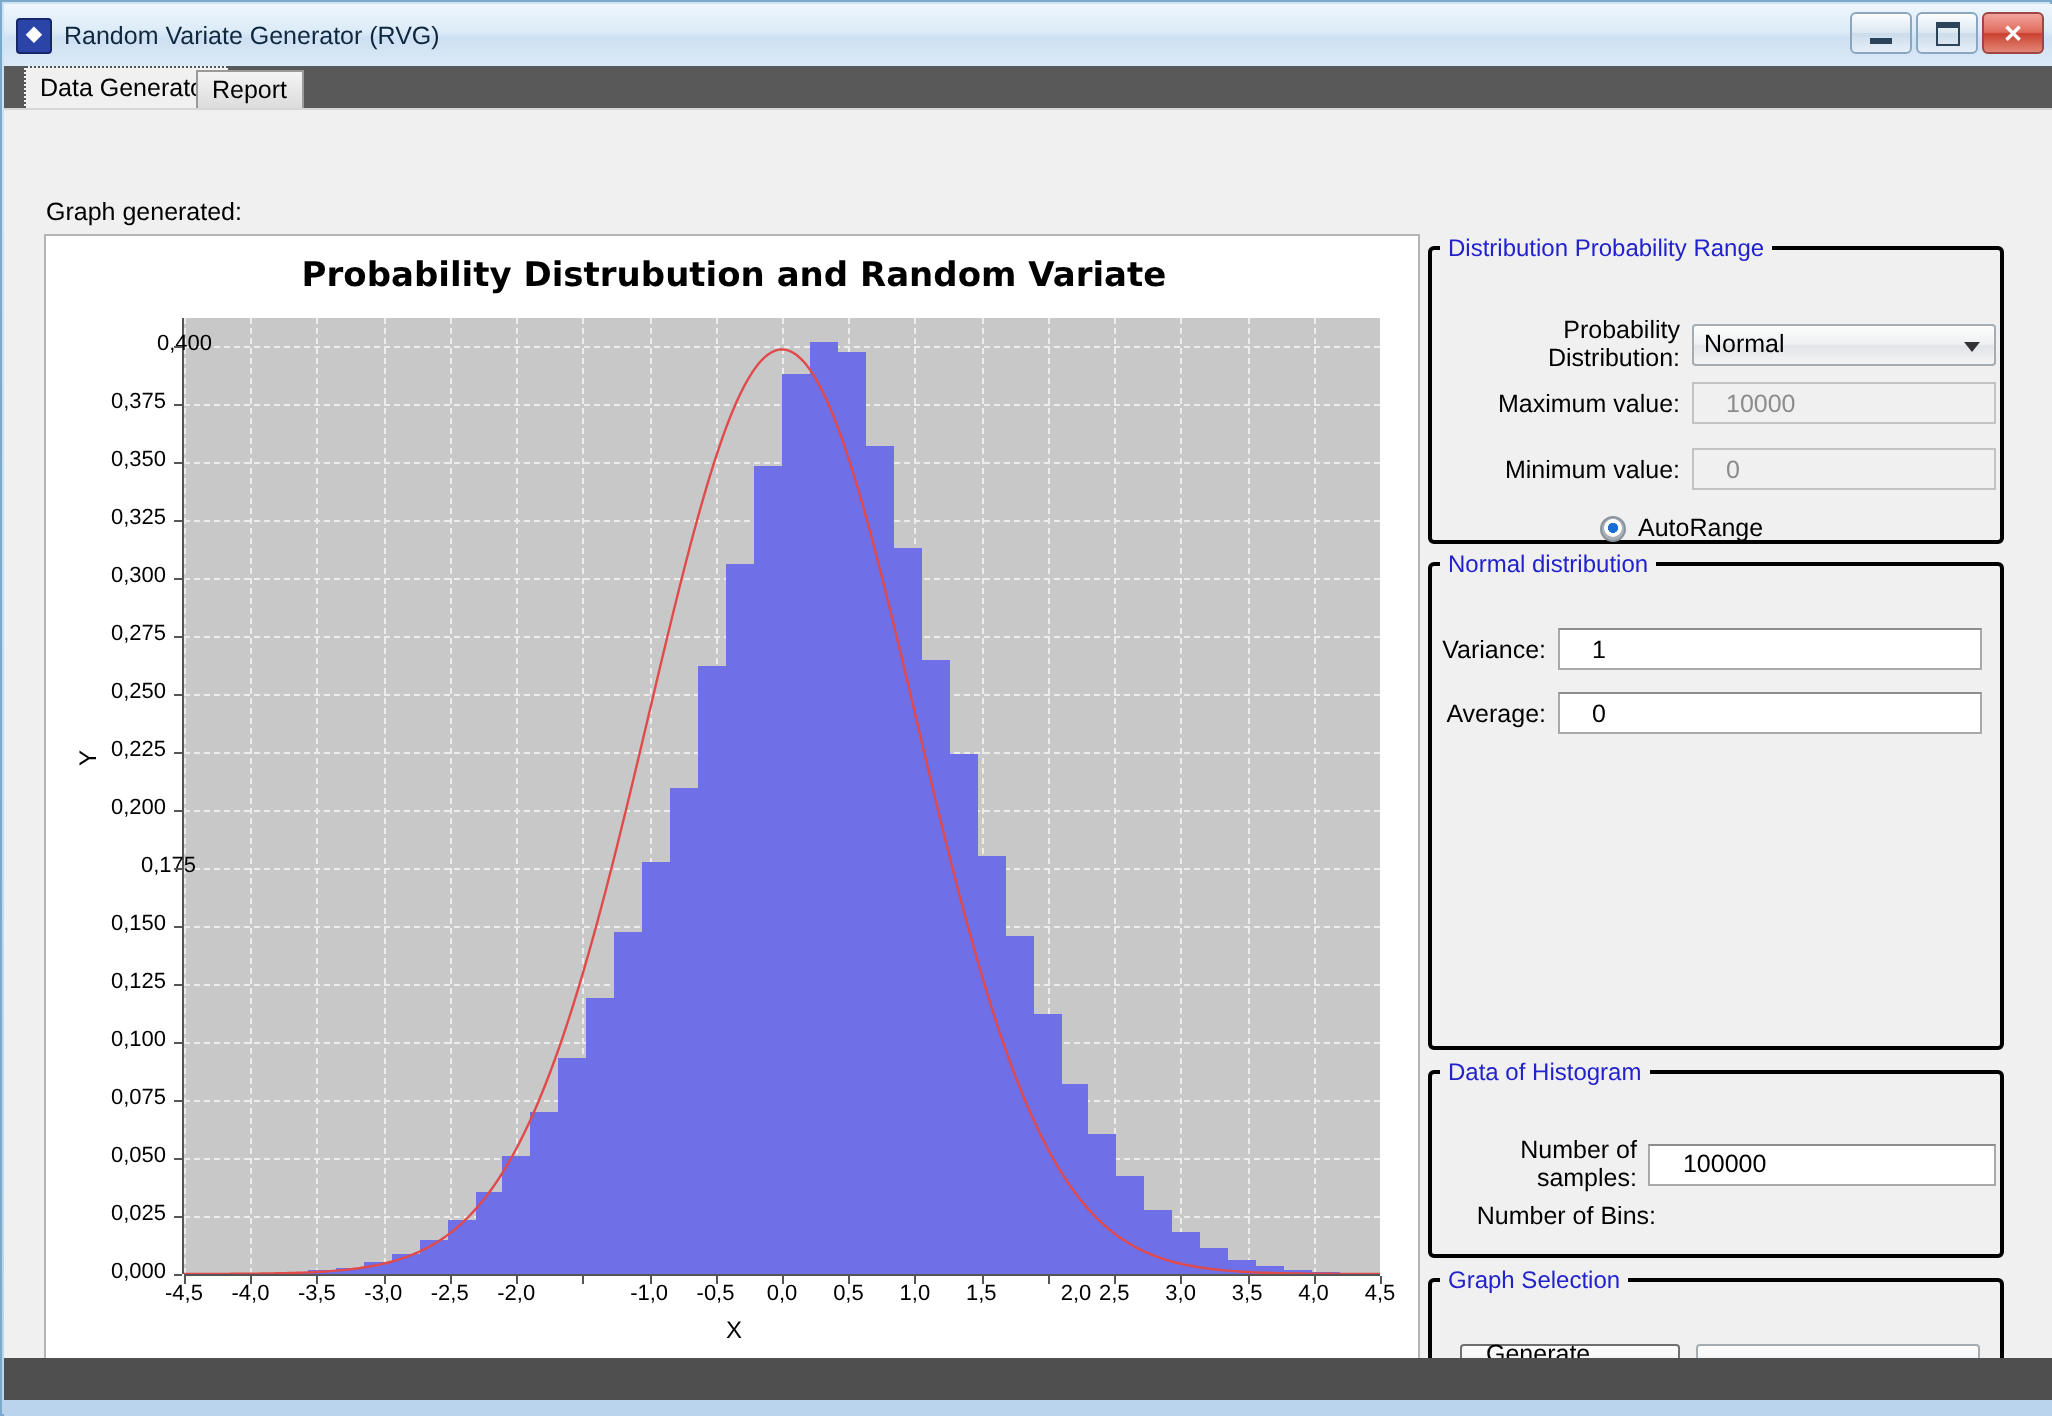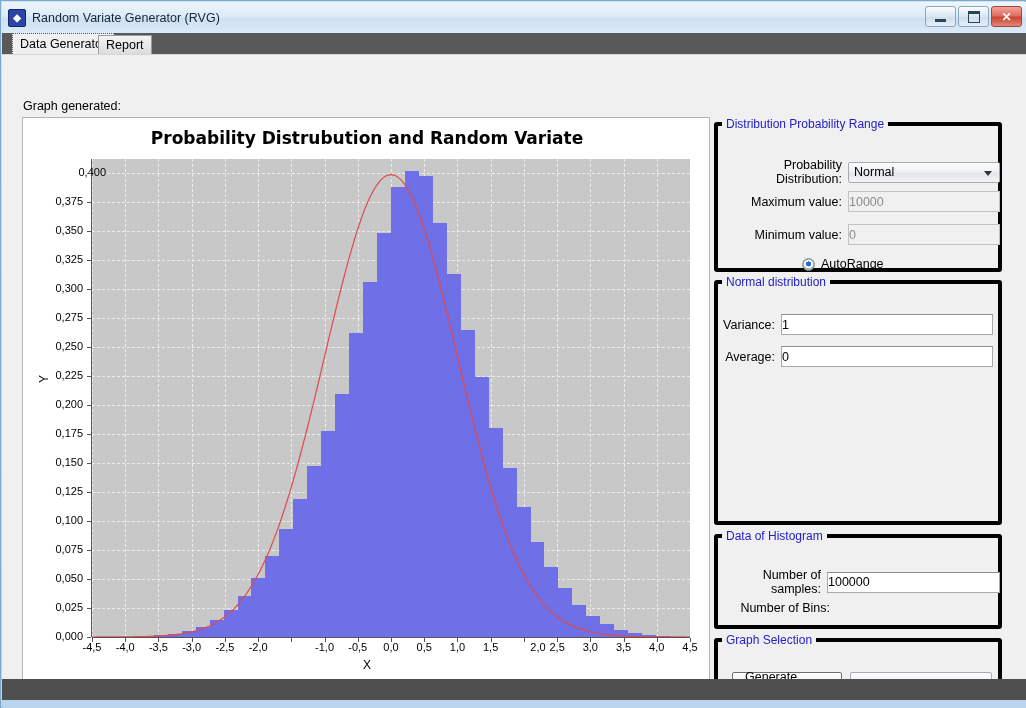--- a/index.html
+++ b/index.html
@@ -112,21 +112,21 @@
     border:1px solid #000;background:#fff;padding:2px 8px;
     display:flex;align-items:center;gap:6px;font-size:12px;white-space:nowrap;
   }
   #legend .ln{display:inline-block;width:16px;height:0;border-top:1px solid #e04a4a;}
   #legend .sq{display:inline-block;width:9px;height:11px;background:#4a4aee;}
 
   
   #right-col{position:absolute;left:712px;top:62px;width:294px;height:589px;}
   fieldset.group{
     position:absolute;margin:0;padding:0;box-sizing:border-box;
-    border:4px solid #000000;border-radius:3px;background:transparent;
+    border:2px solid #000000;border-radius:3px;background:transparent;
   }
   fieldset.group > legend{
     font-size:12px;color:#2222cc;padding:0 4px;margin-left:4px;
   }
   .row{position:absolute;display:flex;align-items:center;}
   .lbl{font-size:12.5px;color:#000;text-align:right;}
   .combo{
     height:21px;box-sizing:border-box;
     border:1px solid #a5acb2;border-radius:2px;
     background:linear-gradient(#fdfdfd,#eef0f2 48%,#e2e5e8 52%,#f3f4f6);
@@ -134,21 +134,21 @@
     position:relative;
   }
   .combo .arrow{
     position:absolute;right:7px;top:8px;
     width:0;height:0;border-left:4px solid transparent;border-right:4px solid transparent;
     border-top:5px solid #333;
   }
   .field{
     height:21px;box-sizing:border-box;background:#fff;
     border:1px solid #a9a9a9;border-top-color:#8d8d8d;
-    display:flex;align-items:center;padding-left:0;font-size:12.5px;color:#000;
+    display:flex;align-items:center;padding-left:16px;font-size:12.5px;color:#000;
   }
   .field.disabled{background:#f0f0f0;border:1px solid #c2c2c2;color:#8c8c8c;}
   .radio{display:flex;align-items:center;gap:6px;font-size:12.5px;}
   .radio .dot{
     width:13px;height:13px;border-radius:50%;
     background:radial-gradient(circle at 50% 45%, #1a6fd4 0 30%, #ffffff 32% 52%, #a8b0b8 56% 100%);
     border:1px solid #8a929a;box-sizing:border-box;
   }
   .btn{
     height:23px;box-sizing:border-box;padding:0 12px;
@@ -297,21 +297,21 @@
             <div class="ytick-label" style="left: 0px; top: 454.061px;">0,050</div>
             <div class="ytick-mark" style="top: 461.061px;"></div>
             <div class="ytick-label" style="left: 0px; top: 425.091px;">0,075</div>
             <div class="ytick-mark" style="top: 432.091px;"></div>
             <div class="ytick-label" style="left: 0px; top: 396.121px;">0,100</div>
             <div class="ytick-mark" style="top: 403.121px;"></div>
             <div class="ytick-label" style="left: 0px; top: 367.152px;">0,125</div>
             <div class="ytick-mark" style="top: 374.152px;"></div>
             <div class="ytick-label" style="left: 0px; top: 338.182px;">0,150</div>
             <div class="ytick-mark" style="top: 345.182px;"></div>
-            <div class="ytick-label" style="left: 0px; top: 309.212px;">0,175</div>
+            <div class="ytick-label" style="left: 15px; top: 309.212px;">0,175</div>
             <div class="ytick-mark" style="top: 316.212px;"></div>
             <div class="ytick-label" style="left: 0px; top: 280.242px;">0,200</div>
             <div class="ytick-mark" style="top: 287.242px;"></div>
             <div class="ytick-label" style="left: 0px; top: 251.273px;">0,225</div>
             <div class="ytick-mark" style="top: 258.273px;"></div>
             <div class="ytick-label" style="left: 0px; top: 222.303px;">0,250</div>
             <div class="ytick-mark" style="top: 229.303px;"></div>
             <div class="ytick-label" style="left: 0px; top: 193.333px;">0,275</div>
             <div class="ytick-mark" style="top: 200.333px;"></div>
             <div class="ytick-label" style="left: 0px; top: 164.364px;">0,300</div>

